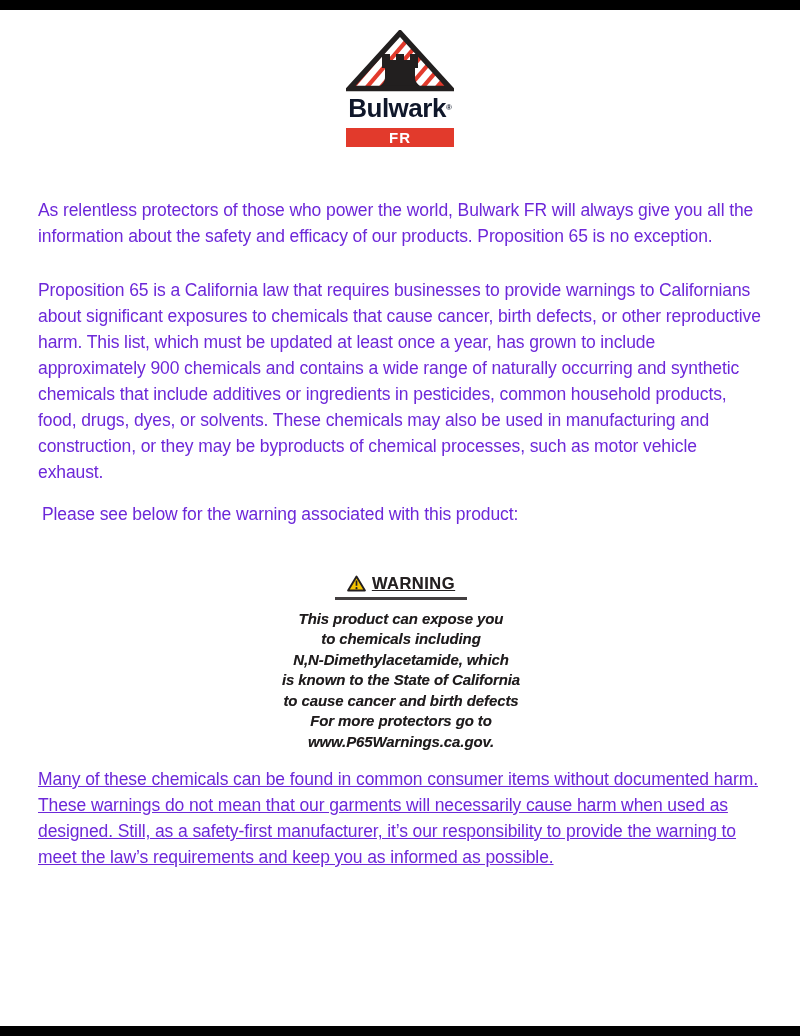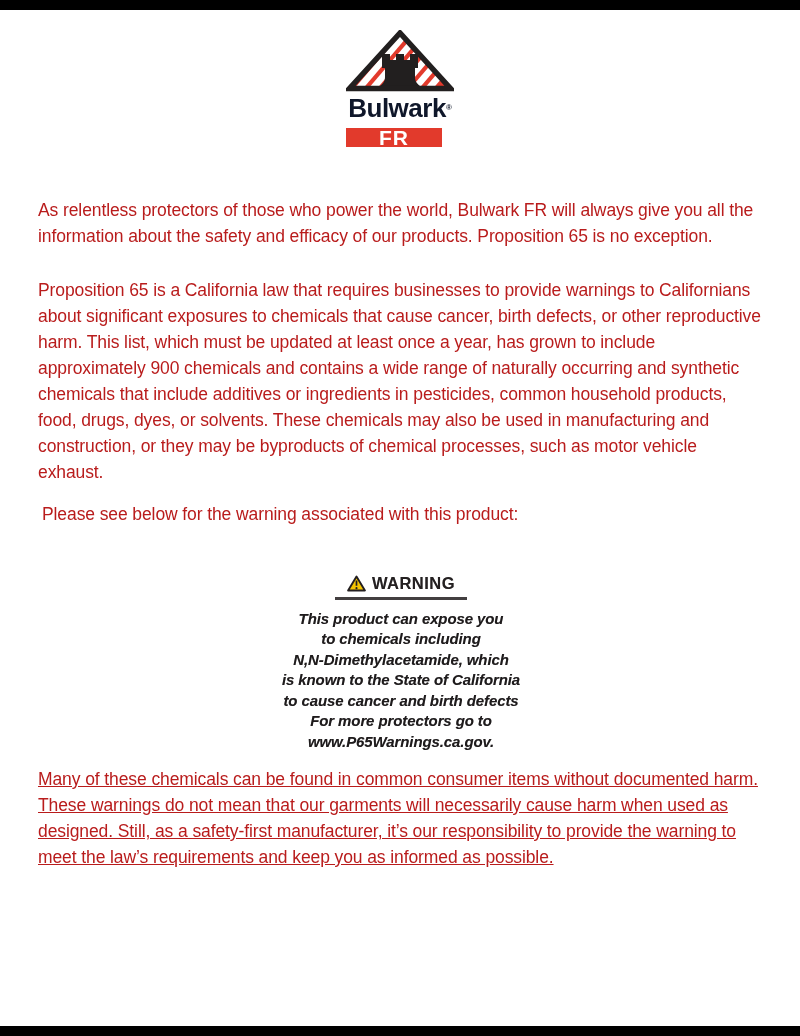--- a/index.html
+++ b/index.html
@@ -19,47 +19,48 @@
   .logo { width:108px; margin:0 auto; padding-top:30px; text-align:center; }
   .logo-emblem { display:block; width:108px; height:62px; }
   .logo-word {
     margin-top:3px;
     font-size:26px; font-weight:700; letter-spacing:-0.5px;
     color:#0f172a; line-height:27px; white-space:nowrap;
     position:relative;
   }
   .logo-reg { font-size:8px; font-weight:700; vertical-align:top; position:relative; top:-1px; letter-spacing:0; }
   .fr-badge {
-    margin-top:6px; width:96px; height:19px;
+    margin-top:6px; width:108px; height:19px;
     background:#e23a2c;
-    color:#ffffff; font-size:21px; font-weight:700; letter-spacing:1px;
+    color:#ffffff; font-size:15px; font-weight:700; letter-spacing:1px;
     line-height:19px; text-align:center;
   }
 
   
   .content { padding:0 36px 0 38px; }
   .para {
-    font-size:17.5px; line-height:26px; color:#b91c1c;
+    font-size:17.5px; line-height:26px; color:#6d28d9;
     letter-spacing:-0.1px;
   }
   .para.intro   { margin-top:50px; }
   .para.prop65  { margin-top:28px; }
   .para.see     { margin-top:16px; padding-left:4px; }
   .para.closing { margin-top:14px;text-decoration:underline; }
 
   
   .warning-label {
     width:270px; margin:46px auto 0;
     text-align:center; color:#1e1b1c;
   }
   .warning-head {
     font-size:16.5px; font-weight:700; letter-spacing:0.5px;
     line-height:20px; color:#242021;
     display:flex; align-items:center; justify-content:center; gap:6px;
     text-shadow:0 0 0.5px rgba(0,0,0,0.35);
+    text-decoration:underline;
   }
   .warning-tri-icon { width:19px; height:17px; display:block; }
   .warning-underline { width:132px; height:2.5px; background:#433f40; margin:4px auto 9px; }
   .warning-lines { font-size:15px; font-weight:700; line-height:20.5px; letter-spacing:-0.1px; text-shadow:0 0 0.6px rgba(30,27,28,0.45);font-style:italic; }
 </style>
 </head>
 <body>
 
 <div class="page">
 

